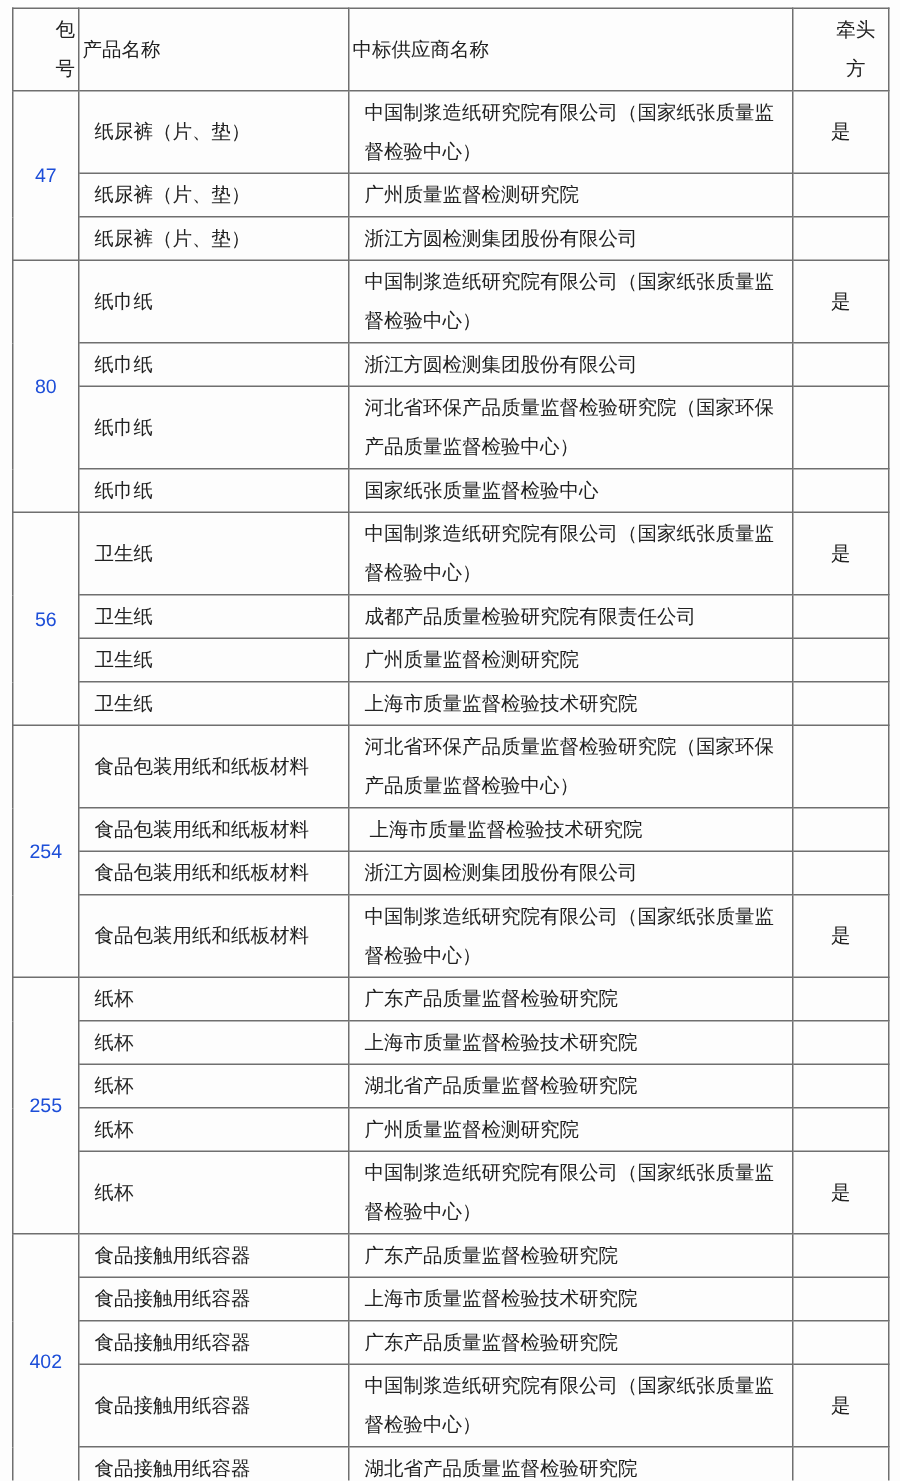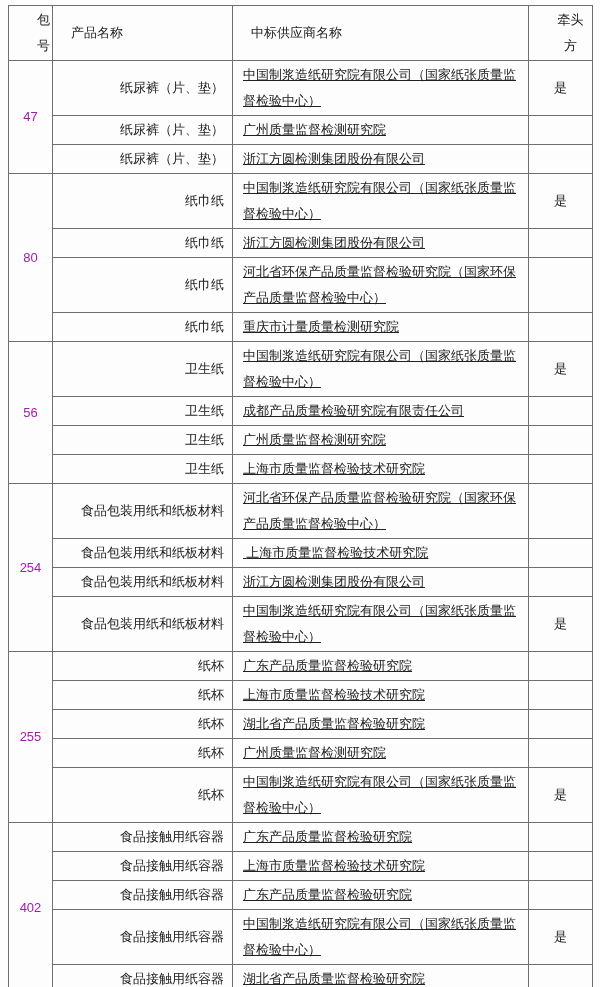--- a/index.html
+++ b/index.html
@@ -30,33 +30,32 @@
     padding: 1px 8px;
     overflow: hidden;
   }
   .award-table thead th { height: 29px; }
   .award-table tbody td { height: 29px; }
   .col-package { width: 44px; }
   .col-product { width: 180px; }
   .col-supplier { width: 296px; }
   .col-lead { width: 64px; }
   th.header-package, th.header-lead { text-align: center; padding-left: 28px; }
-  th.header-product, th.header-supplier { text-align: left; padding-left: 18px; }
+  th.header-product, th.header-supplier { text-align: left; padding-left: 2px; }
   td.package-cell {
     text-align: center;
     font-family: "Liberation Sans", "DejaVu Sans", sans-serif;
-    color: #a21caf;
-  }
-  td.product-cell { text-align: right; padding-left: 10px; }
+    color: #1d4ed8;
+  }
+  td.product-cell { text-align: left; padding-left: 10px; }
   td.supplier-cell {
     text-align: left;
     padding-left: 10px;
     white-space: pre-wrap;
     word-break: break-all;
-    text-decoration: underline;
   }
   td.lead-cell { text-align: center; }
 </style>
 </head>
 <body>
 
 <div class="page">
   <table class="award-table">
     <colgroup>
       <col class="col-package">
@@ -100,21 +99,21 @@
           <td class="supplier-cell">浙江方圆检测集团股份有限公司</td>
           <td class="lead-cell"></td>
         </tr>
         <tr>
           <td class="product-cell">纸巾纸</td>
           <td class="supplier-cell">河北省环保产品质量监督检验研究院（国家环保产品质量监督检验中心）</td>
           <td class="lead-cell"></td>
         </tr>
         <tr>
           <td class="product-cell">纸巾纸</td>
-          <td class="supplier-cell">重庆市计量质量检测研究院</td>
+          <td class="supplier-cell">国家纸张质量监督检验中心</td>
           <td class="lead-cell"></td>
         </tr>
         <tr>
           <td rowspan="4" class="package-cell">56</td>
           <td class="product-cell">卫生纸</td>
           <td class="supplier-cell">中国制浆造纸研究院有限公司（国家纸张质量监督检验中心）</td>
           <td class="lead-cell">是</td>
         </tr>
         <tr>
           <td class="product-cell">卫生纸</td>

